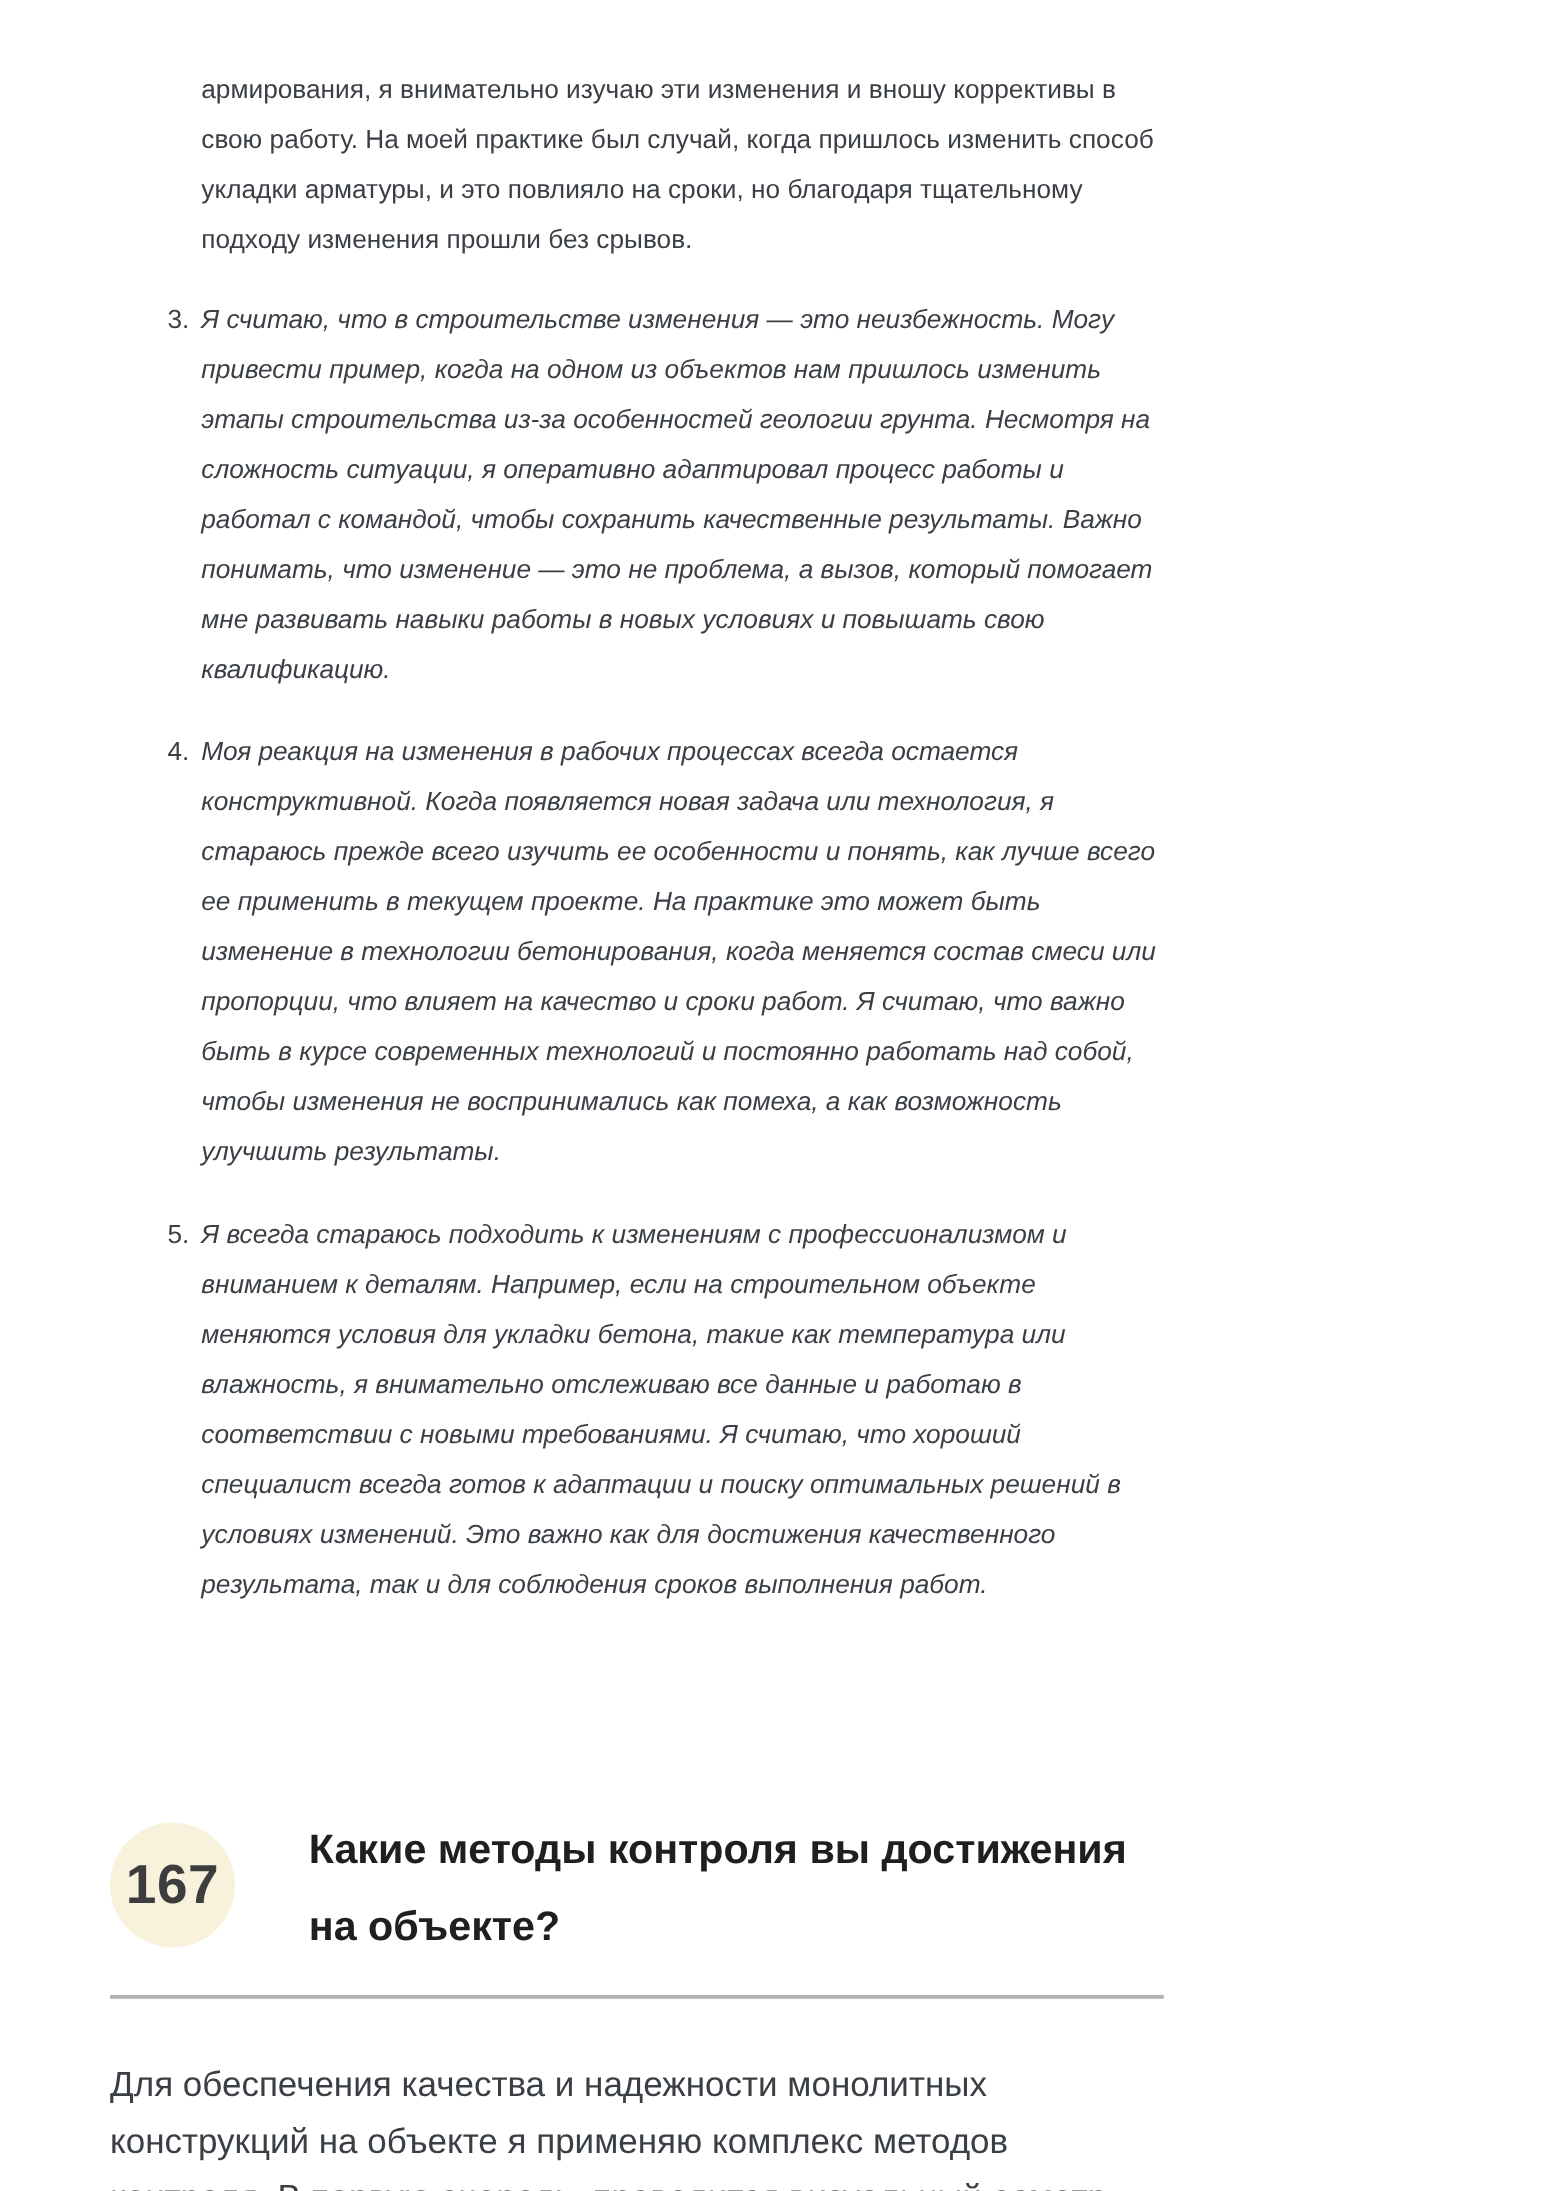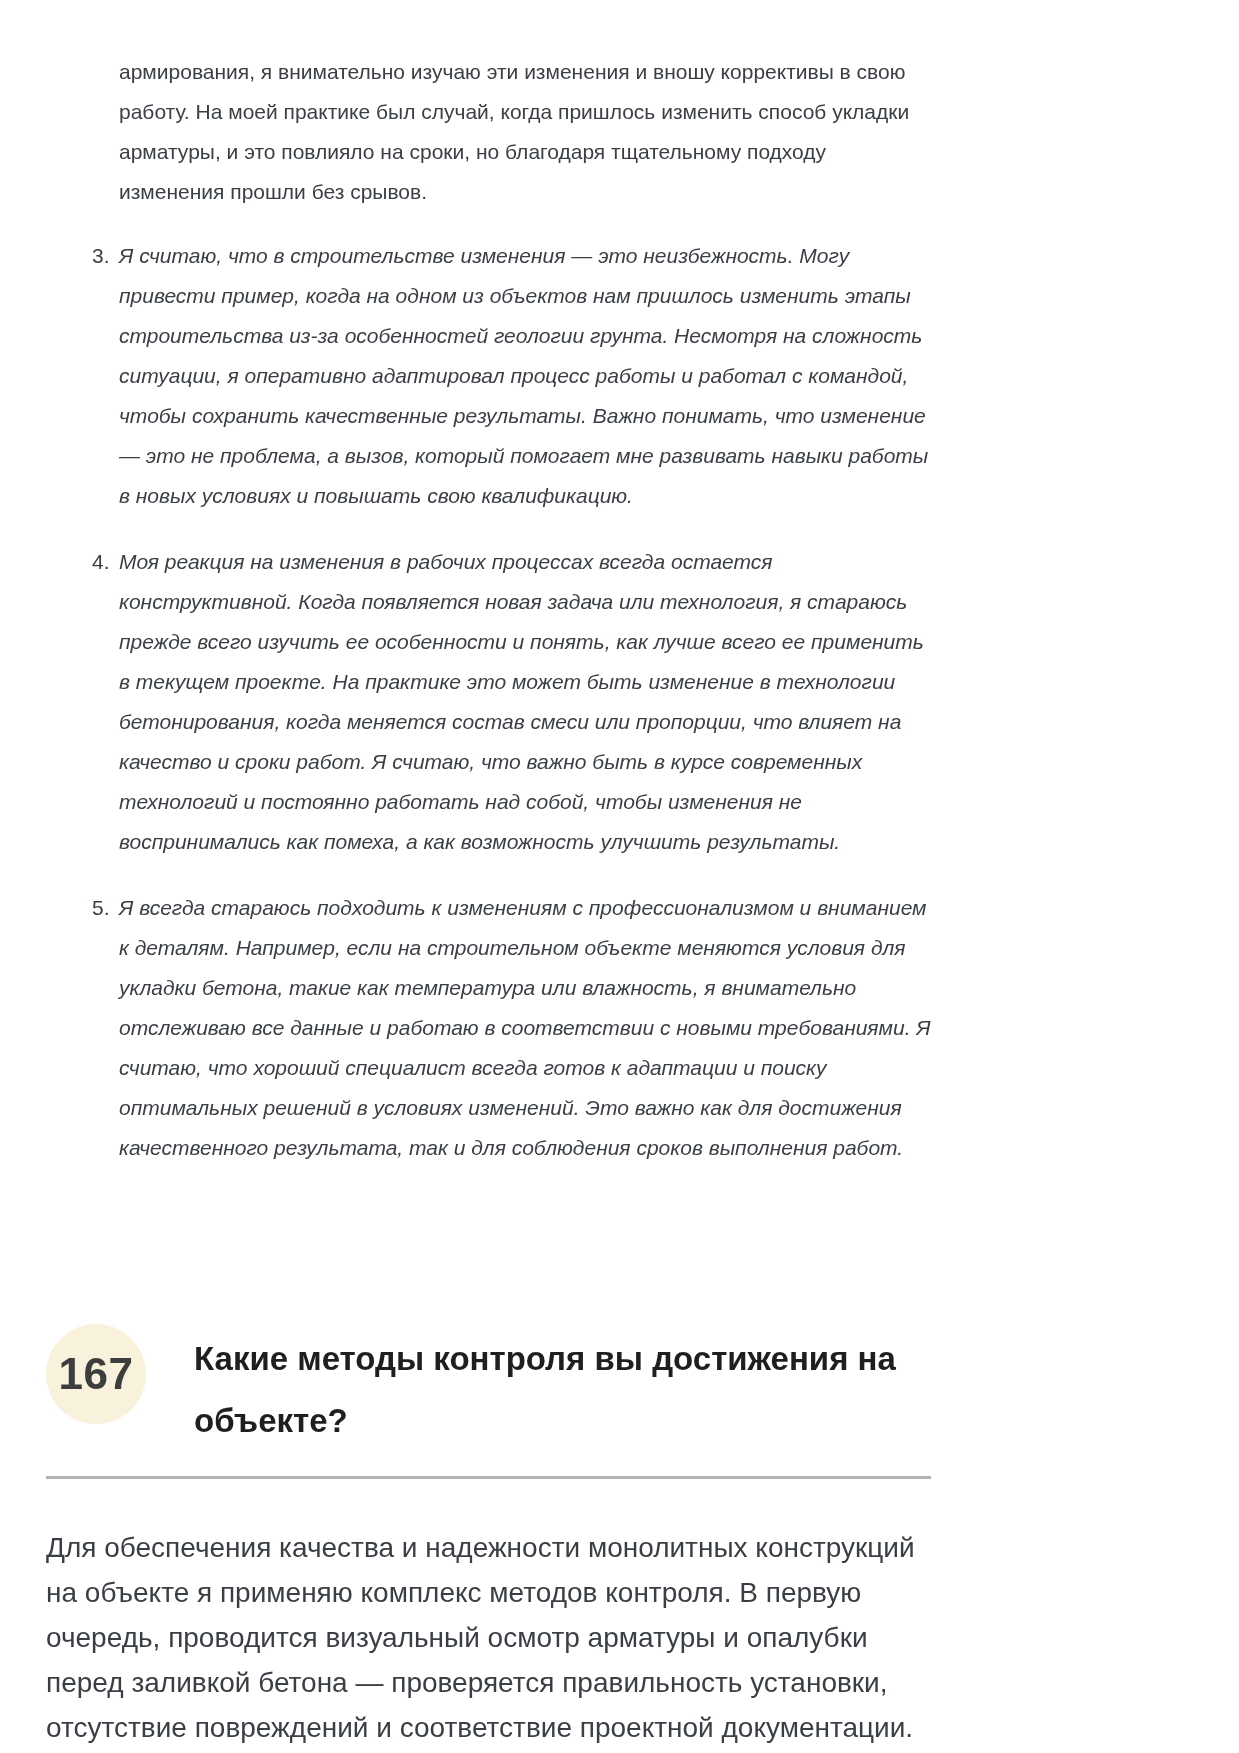--- a/index.html
+++ b/index.html
@@ -12,21 +12,21 @@
   }
   *{margin:0;padding:0;box-sizing:border-box;}
   html,body{background:var(--page-bg);}
   .page{
     position:relative;
     width:1003px;
     height:1753px;
     background:var(--page-bg);
     font-family:"Liberation Sans","DejaVu Sans",sans-serif;
     color:var(--body-text);
-    padding:52px 72px 0 46px;
+    padding:52px 72px 0 88px;
     overflow:hidden;
   }
   .body-text{
     font-size:21px;
     line-height:40px;
     text-align:left;
   }
   .continuation{
     margin-left:73px;
     margin-bottom:24px;
@@ -39,21 +39,22 @@
     flex:0 0 73px;
     padding-left:46px;
   }
   .list-item .item-text{
     flex:1 1 auto;
     font-style:italic;
   }
   .question-row{
     margin-top:156px;
     display:flex;
-    align-items:flex-start;
+    align-items:center;
+    gap:11px;
   }
   .badge{
     flex:0 0 auto;
     width:100px;
     height:100px;
     border-radius:50%;
     background:var(--badge-bg);
     display:flex;
     align-items:center;
     justify-content:center;

